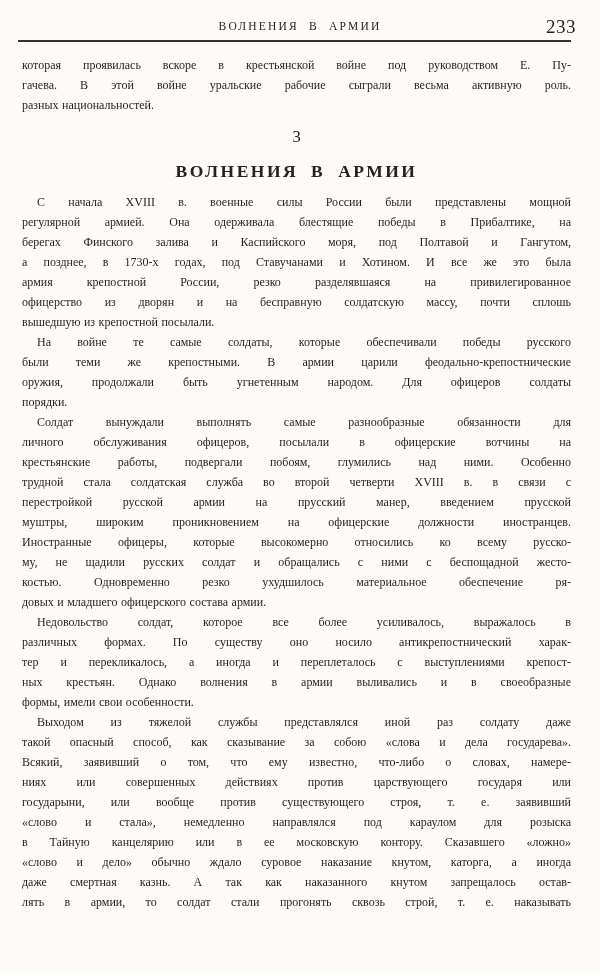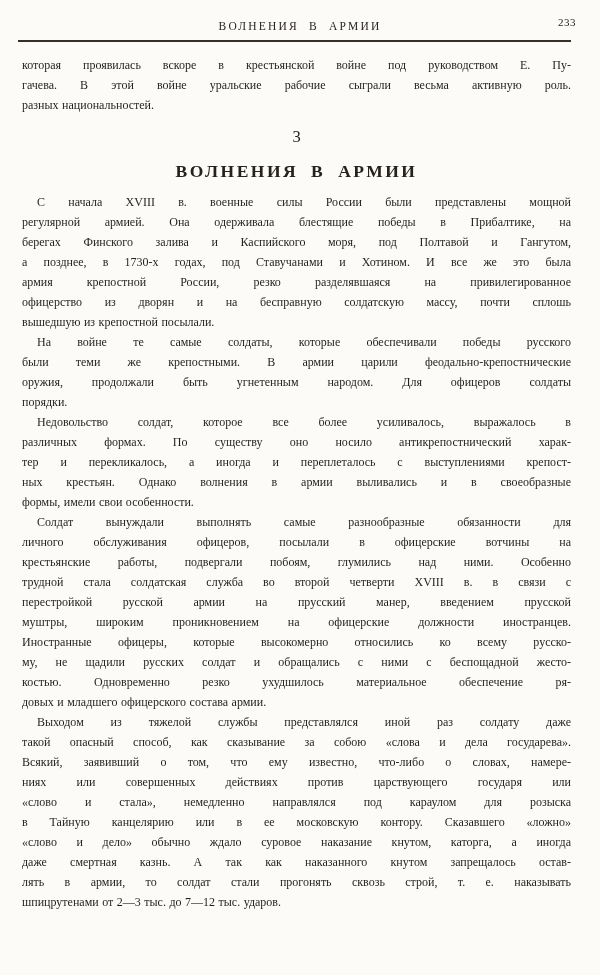--- a/index.html
+++ b/index.html
@@ -21,21 +21,21 @@
     font-size: 11.5px;
     font-weight: 400;
     letter-spacing: 2.2px;
     word-spacing: 5px;
     color: #2a2622;
   }
   .page-number {
     position: absolute;
     top: 16px;
     right: 24px;
-    font-size: 11px;
+    font-size: 19px;
     letter-spacing: 0.5px;
   }
   .header-rule {
     position: absolute;
     top: 40px;
     left: 18px;
     width: 553px;
     height: 2px;
     background: #35302a;
   }
@@ -101,44 +101,44 @@
         <div class="tline">офицерство из дворян и на бесправную солдатскую массу, почти сплошь</div>
         <div class="tline lastline">вышедшую из крепостной посылали.</div>
       </div>
       <div class="para indent">
         <div class="tline">На войне те самые солдаты, которые обеспечивали победы русского</div>
         <div class="tline">были теми же крепостными. В армии царили феодально-крепостнические</div>
         <div class="tline">оружия, продолжали быть угнетенным народом. Для офицеров солдаты</div>
         <div class="tline lastline">порядки.</div>
       </div>
       <div class="para indent">
-        <div class="tline">Недовольство солдат, которое все более усиливалось, выражалось в</div>
-        <div class="tline">различных формах. По существу оно носило антикрепостнический харак-</div>
-        <div class="tline">тер и перекликалось, а иногда и переплеталось с выступлениями крепост-</div>
-        <div class="tline">ных крестьян. Однако волнения в армии выливались и в своеобразные</div>
-        <div class="tline lastline">формы, имели свои особенности.</div>
-      </div>
-      <div class="para indent">
         <div class="tline">Солдат вынуждали выполнять самые разнообразные обязанности для</div>
         <div class="tline">личного обслуживания офицеров, посылали в офицерские вотчины на</div>
         <div class="tline">крестьянские работы, подвергали побоям, глумились над ними. Особенно</div>
         <div class="tline">трудной стала солдатская служба во второй четверти XVIII в. в связи с</div>
         <div class="tline">перестройкой русской армии на прусский манер, введением прусской</div>
         <div class="tline">муштры, широким проникновением на офицерские должности иностранцев.</div>
         <div class="tline">Иностранные офицеры, которые высокомерно относились ко всему русско-</div>
         <div class="tline">му, не щадили русских солдат и обращались с ними с беспощадной жесто-</div>
         <div class="tline">костью. Одновременно резко ухудшилось материальное обеспечение ря-</div>
         <div class="tline lastline">довых и младшего офицерского состава армии.</div>
       </div>
       <div class="para indent">
+        <div class="tline">Недовольство солдат, которое все более усиливалось, выражалось в</div>
+        <div class="tline">различных формах. По существу оно носило антикрепостнический харак-</div>
+        <div class="tline">тер и перекликалось, а иногда и переплеталось с выступлениями крепост-</div>
+        <div class="tline">ных крестьян. Однако волнения в армии выливались и в своеобразные</div>
+        <div class="tline lastline">формы, имели свои особенности.</div>
+      </div>
+      <div class="para indent">
         <div class="tline">Выходом из тяжелой службы представлялся иной раз солдату даже</div>
         <div class="tline">такой опасный способ, как сказывание за собою «слова и дела государева».</div>
         <div class="tline">Всякий, заявивший о том, что ему известно, что-либо о словах, намере-</div>
         <div class="tline">ниях или совершенных действиях против царствующего государя или</div>
+        <div class="tline">государыни, или вообще против существующего строя, т. е. заявивший</div>
         <div class="tline">«слово и стала», немедленно направлялся под караулом для розыска</div>
         <div class="tline">в Тайную канцелярию или в ее московскую контору. Сказавшего «ложно»</div>
         <div class="tline">«слово и дело» обычно ждало суровое наказание кнутом, каторга, а иногда</div>
         <div class="tline">даже смертная казнь. А так как наказанного кнутом запрещалось остав-</div>
         <div class="tline">лять в армии, то солдат стали прогонять сквозь строй, т. е. наказывать</div>
-        <div class="tline lastline">шпицрутенами от 2—3 тыс. до 7—12 тыс. ударов.</div>
       </div>
     </div>
 </div>
 
 </body></html>

